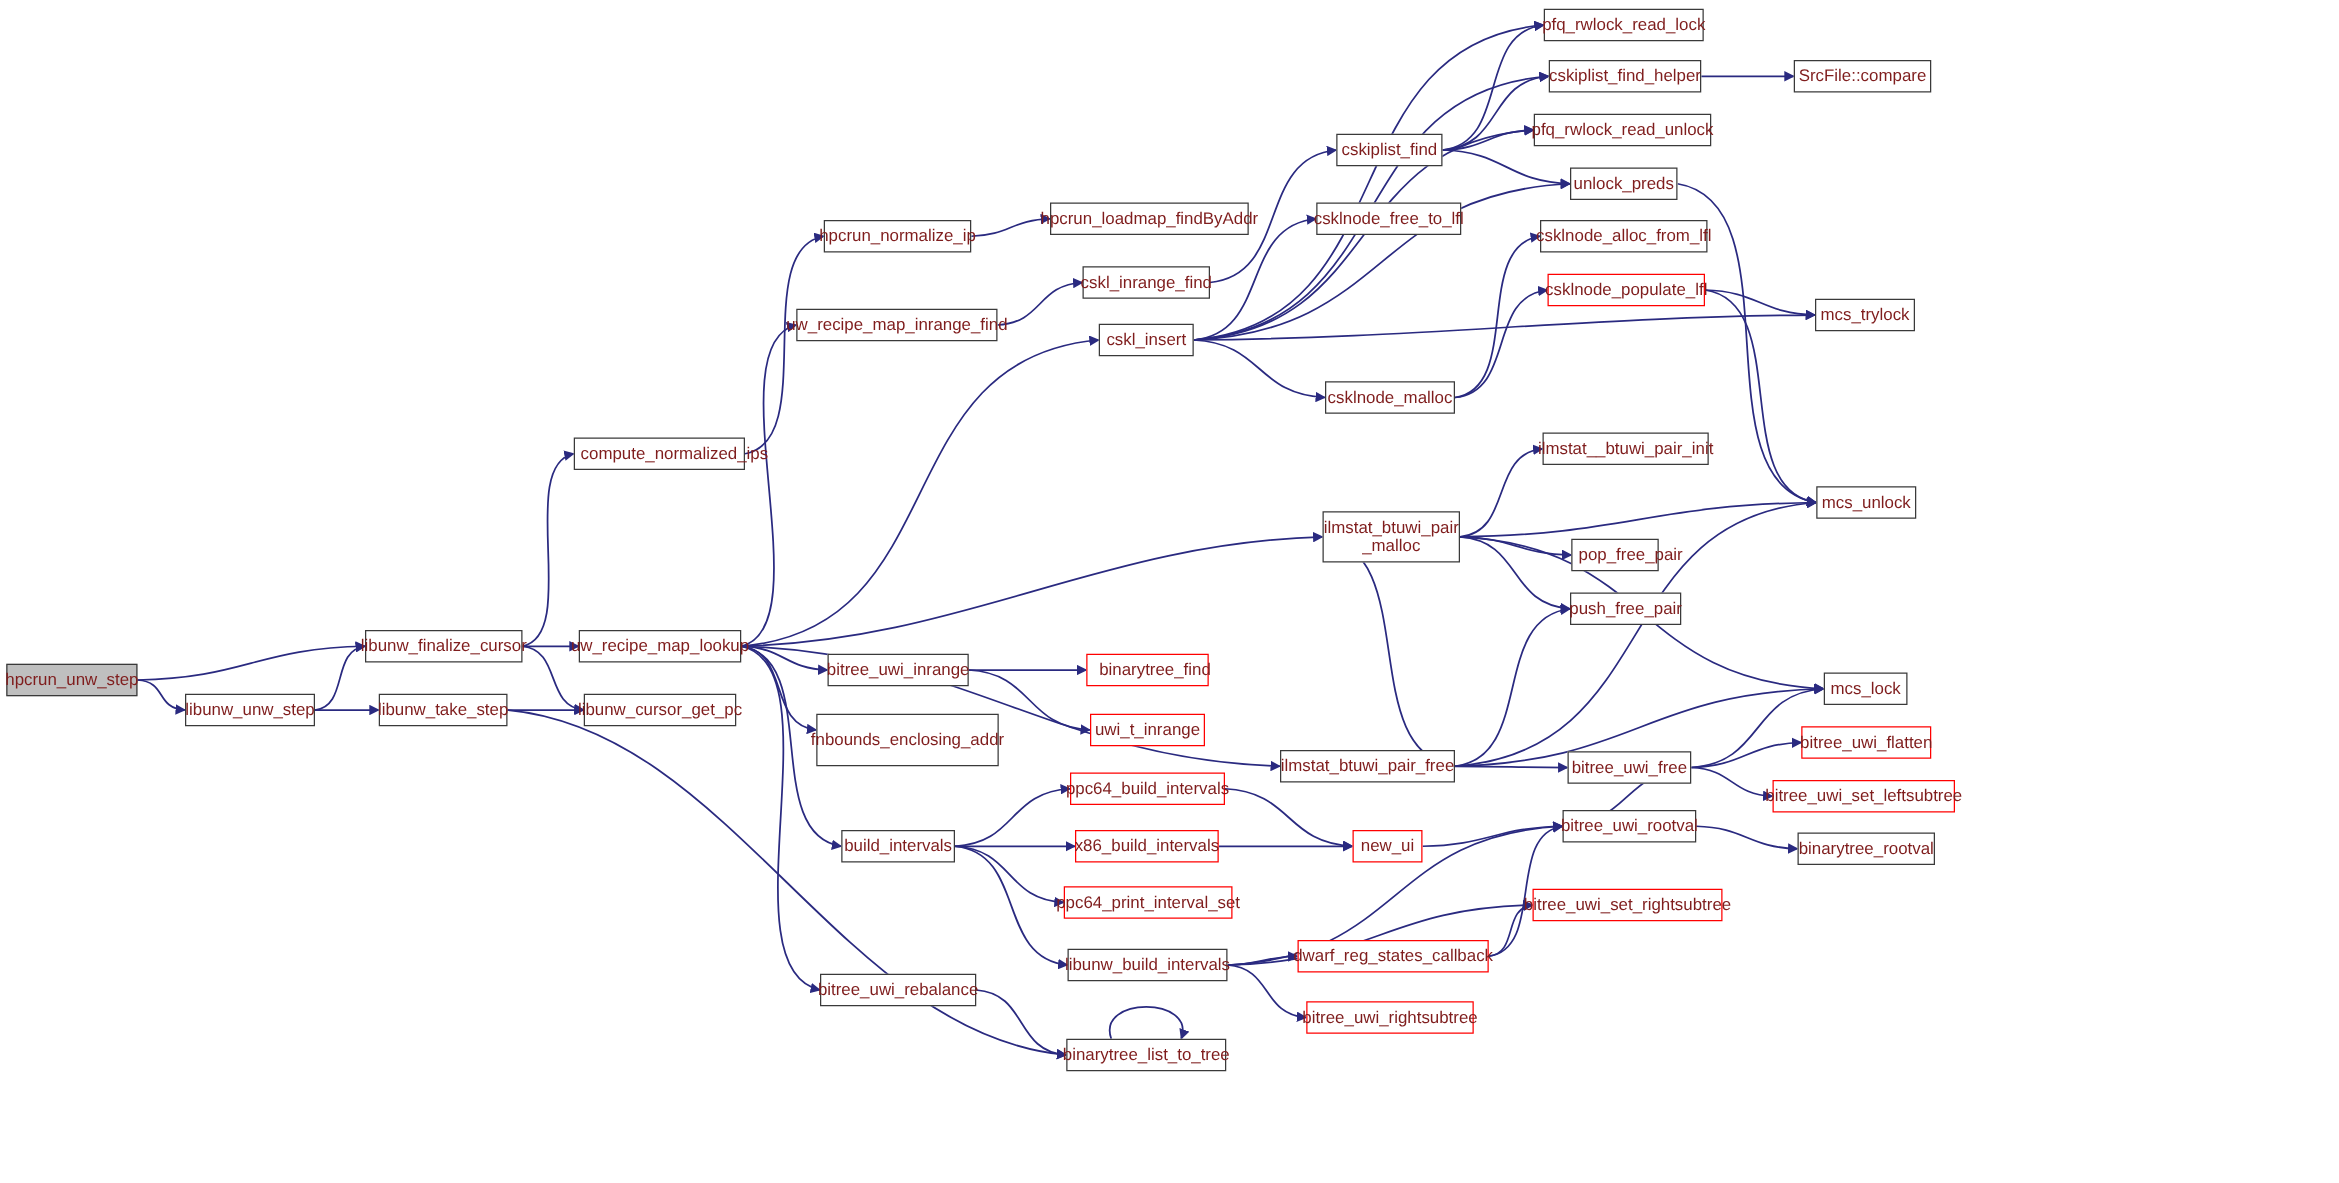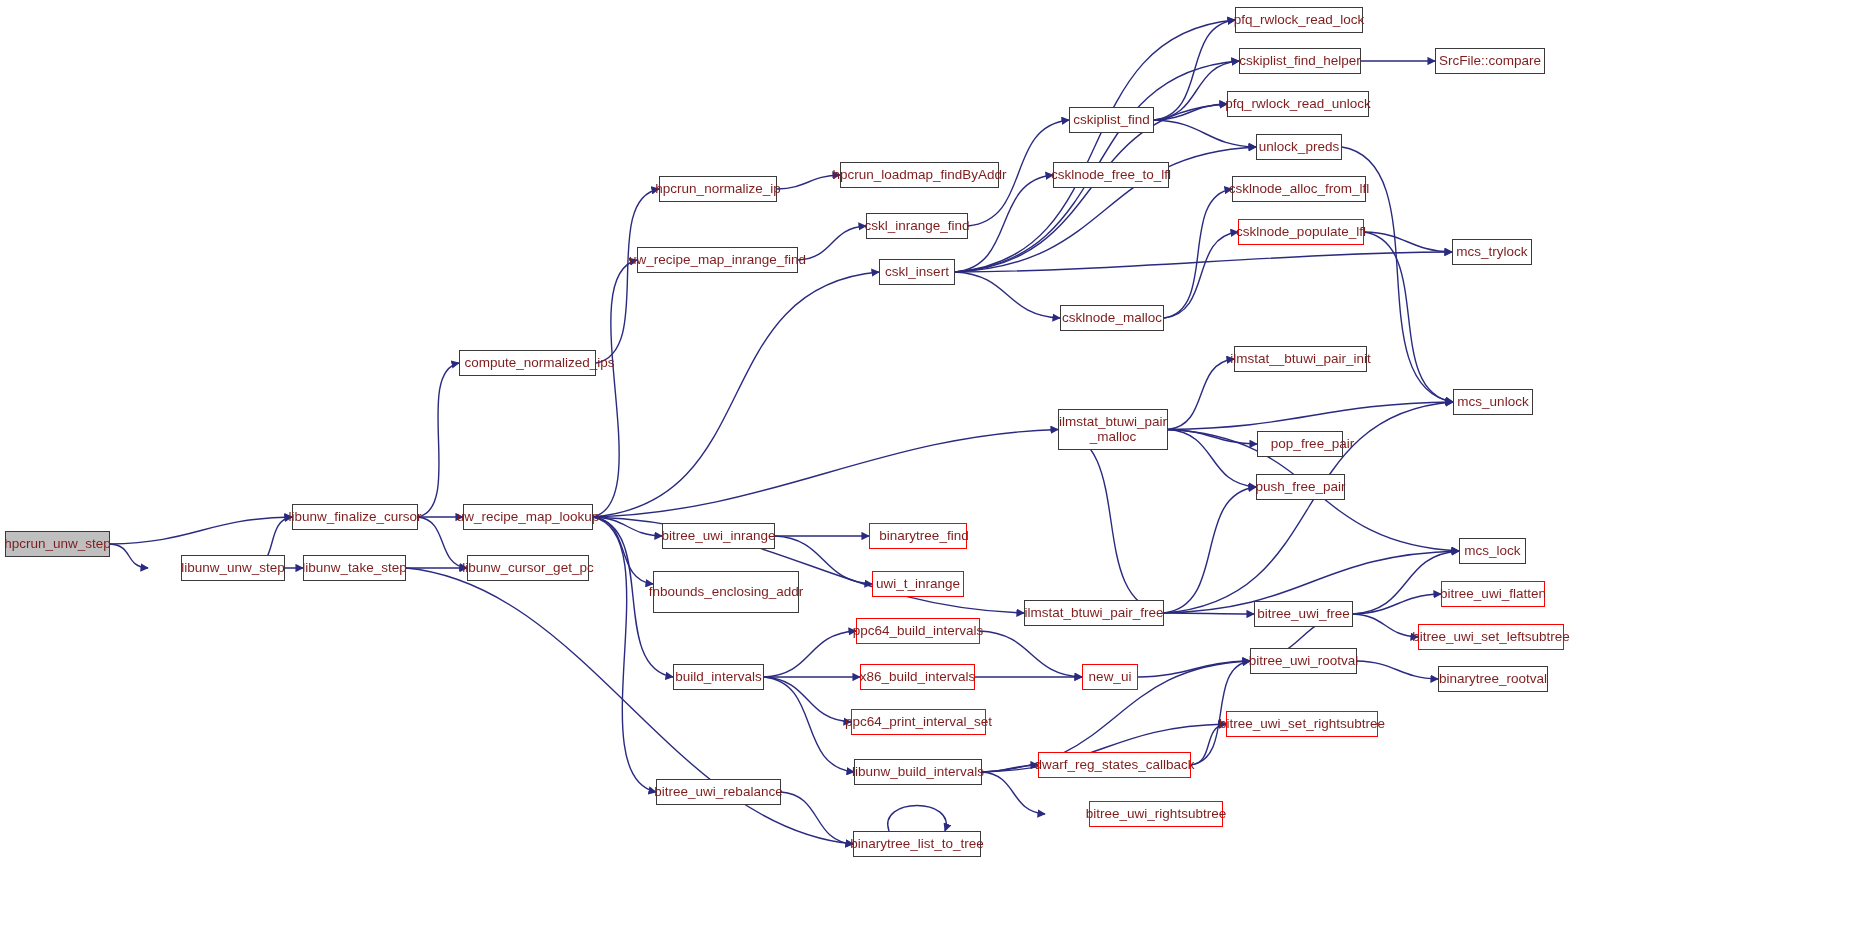--- a/index.html
+++ b/index.html
@@ -112,21 +112,21 @@
         <path d="M 1353 614 C 1386.39 615.38, 1384.61 635.62, 1418 637" marker-end="url(#arrow)"></path>
         <path d="M 1353 614 C 1412.04 610.22, 1399.96 554.78, 1459 551" marker-end="url(#arrow)"></path>
         <path d="M 1353 614 C 1298.19 616.82, 1304.81 658.18, 1250 661" marker-end="url(#arrow)"></path>
         <path d="M 1357 661 C 1396.69 662.08, 1398.31 677.92, 1438 679" marker-end="url(#arrow)"></path>
         <path d="M 1138 677 C 1191.28 676.04, 1196.72 661.96, 1250 661" marker-end="url(#arrow)"></path>
       </g>
   </svg>
 
   <div id="node-layer">
       <div class="node current" style="left: 5px; top: 531px; width: 105px; height: 26px;">hpcrun_unw_step</div>
-      <div class="node" style="left: 148px; top: 555px; width: 104px; height: 26px; margin-left: 33px;">libunw_unw_step</div>
+      <div class="node" style="left: 148px; top: 555px; width: 104px; height: 26px;">libunw_unw_step</div>
       <div class="node" style="left: 292px; top: 504px; width: 126px; height: 26px;">libunw_finalize_cursor</div>
       <div class="node" style="left: 303px; top: 555px; width: 103px; height: 26px;">libunw_take_step</div>
       <div class="node" style="left: 467px; top: 555px; width: 122px; height: 26px;">libunw_cursor_get_pc</div>
       <div class="node" style="left: 459px; top: 350px; width: 137px; height: 26px; padding-left: 24px;">compute_normalized_ips</div>
       <div class="node" style="left: 463px; top: 504px; width: 130px; height: 26px;">uw_recipe_map_lookup</div>
       <div class="node" style="left: 659px; top: 176px; width: 118px; height: 26px;">hpcrun_normalize_ip</div>
       <div class="node" style="left: 637px; top: 247px; width: 161px; height: 26px;">uw_recipe_map_inrange_find</div>
       <div class="node" style="left: 662px; top: 523px; width: 113px; height: 26px;">bitree_uwi_inrange</div>
       <div class="node" style="left: 653px; top: 571px; width: 146px; height: 42px;">fnbounds_enclosing_addr</div>
       <div class="node" style="left: 673px; top: 664px; width: 91px; height: 26px;">build_intervals</div>
@@ -142,29 +142,29 @@
       <div class="node" style="left: 854px; top: 759px; width: 128px; height: 26px;">libunw_build_intervals</div>
       <div class="node" style="left: 853px; top: 831px; width: 128px; height: 26px;">binarytree_list_to_tree</div>
       <div class="node" style="left: 1053px; top: 162px; width: 116px; height: 26px;">csklnode_free_to_lfl</div>
       <div class="node" style="left: 1069px; top: 107px; width: 85px; height: 26px;">cskiplist_find</div>
       <div class="node" style="left: 1060px; top: 305px; width: 104px; height: 26px;">csklnode_malloc</div>
       <div class="node" style="left: 1058px; top: 409px; width: 110px; height: 41px;">ilmstat_btuwi_pair
 _malloc</div>
       <div class="node" style="left: 1024px; top: 600px; width: 140px; height: 26px;">ilmstat_btuwi_pair_free</div>
       <div class="node red" style="left: 1082px; top: 664px; width: 56px; height: 26px;">new_ui</div>
       <div class="node red" style="left: 1038px; top: 752px; width: 153px; height: 26px;">dwarf_reg_states_callback</div>
-      <div class="node red" style="left: 1045px; top: 801px; width: 134px; height: 26px; margin-left: 44px;">bitree_uwi_rightsubtree</div>
+      <div class="node red" style="left: 1045px; top: 801px; width: 134px; height: 26px;">bitree_uwi_rightsubtree</div>
       <div class="node" style="left: 1235px; top: 7px; width: 128px; height: 26px;">pfq_rwlock_read_lock</div>
       <div class="node" style="left: 1239px; top: 48px; width: 122px; height: 26px;">cskiplist_find_helper</div>
       <div class="node" style="left: 1227px; top: 91px; width: 142px; height: 26px;">pfq_rwlock_read_unlock</div>
       <div class="node" style="left: 1256px; top: 134px; width: 86px; height: 26px;">unlock_preds</div>
       <div class="node" style="left: 1232px; top: 176px; width: 134px; height: 26px;">csklnode_alloc_from_lfl</div>
       <div class="node red" style="left: 1238px; top: 219px; width: 126px; height: 26px;">csklnode_populate_lfl</div>
       <div class="node" style="left: 1234px; top: 346px; width: 133px; height: 26px;">ilmstat__btuwi_pair_init</div>
-      <div class="node" style="left: 1257px; top: 431px; width: 86px; height: 26px; padding-left: 25px;">pop_free_pair</div>
+      <div class="node" style="left: 1257px; top: 431px; width: 70px; height: 26px; padding-left: 25px;">pop_free_pair</div>
       <div class="node" style="left: 1256px; top: 474px; width: 89px; height: 26px;">push_free_pair</div>
       <div class="node" style="left: 1254px; top: 601px; width: 99px; height: 26px;">bitree_uwi_free</div>
       <div class="node" style="left: 1250px; top: 648px; width: 107px; height: 26px;">bitree_uwi_rootval</div>
       <div class="node red" style="left: 1226px; top: 711px; width: 152px; height: 26px;">bitree_uwi_set_rightsubtree</div>
       <div class="node" style="left: 1435px; top: 48px; width: 110px; height: 26px;">SrcFile::compare</div>
       <div class="node" style="left: 1452px; top: 239px; width: 80px; height: 26px;">mcs_trylock</div>
       <div class="node" style="left: 1453px; top: 389px; width: 80px; height: 26px;">mcs_unlock</div>
       <div class="node" style="left: 1459px; top: 538px; width: 67px; height: 26px;">mcs_lock</div>
       <div class="node red" style="left: 1441px; top: 581px; width: 104px; height: 26px;">bitree_uwi_flatten</div>
       <div class="node red" style="left: 1418px; top: 624px; width: 146px; height: 26px;">bitree_uwi_set_leftsubtree</div>

